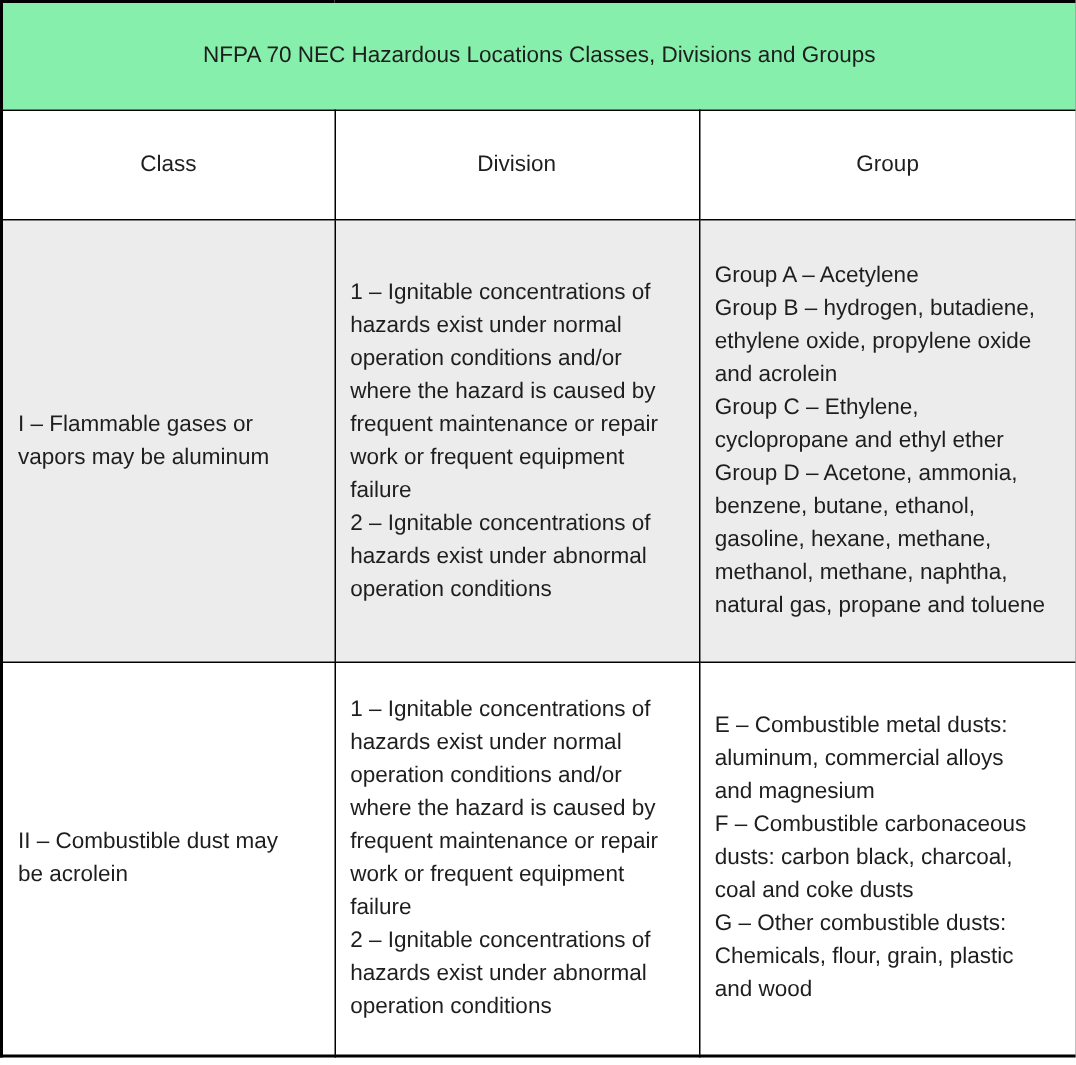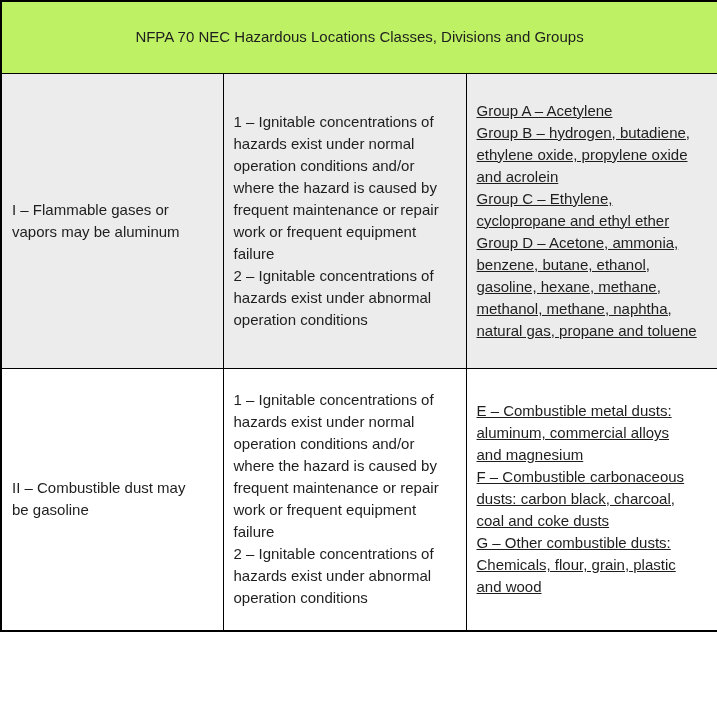--- a/index.html
+++ b/index.html
@@ -27,50 +27,55 @@
     border: 1.5px solid #000000;
     box-sizing: border-box;
     vertical-align: middle;
     padding: 6px 10px;
     font-weight: normal;
     overflow: hidden;
   }
   .title-cell {
     height: 72px;
     text-align: center;
-    background: #bef264;
+    background: #86efac;
   }
   .header-cell {
     height: 73px;
     text-align: center;
     background: #ffffff;
   }
   .data-cell {
     text-align: left;
     white-space: pre-line;
   }
   tr.row-shaded td { background: #ECECEC; }
   tr.row-plain  td { background: #FFFFFF; }
   tr.body-row-1 td { height: 295px; }
   tr.body-row-2 td { height: 263px; }
-  .cell-group { padding-left: 12px; text-decoration: underline; }
+  .cell-group { padding-left: 12px; }
 </style>
 </head>
 <body>
 
 <div class="page">
   <table class="nfpa">
     <colgroup>
       <col style="width:222px">
       <col style="width:243px">
       <col style="width:252px">
     </colgroup>
     <tbody>
       <tr>
         <td class="title-cell" colspan="3">NFPA 70 NEC Hazardous Locations Classes, Divisions and Groups</td>
+      </tr>
+      <tr>
+        <td class="header-cell">Class</td>
+        <td class="header-cell">Division</td>
+        <td class="header-cell">Group</td>
       </tr>
       <tr class="body-row-1 row-shaded">
         <td class="data-cell cell-class">I – Flammable gases or
 vapors may be aluminum</td>
         <td class="data-cell cell-division">1 – Ignitable concentrations of
 hazards exist under normal
 operation conditions and/or
 where the hazard is caused by
 frequent maintenance or repair
 work or frequent equipment
@@ -85,21 +90,21 @@
 Group C – Ethylene,
 cyclopropane and ethyl ether
 Group D – Acetone, ammonia,
 benzene, butane, ethanol,
 gasoline, hexane, methane,
 methanol, methane, naphtha,
 natural gas, propane and toluene</td>
       </tr>
       <tr class="body-row-2 row-plain">
         <td class="data-cell cell-class">II – Combustible dust may
-be gasoline</td>
+be acrolein</td>
         <td class="data-cell cell-division">1 – Ignitable concentrations of
 hazards exist under normal
 operation conditions and/or
 where the hazard is caused by
 frequent maintenance or repair
 work or frequent equipment
 failure
 2 – Ignitable concentrations of
 hazards exist under abnormal
 operation conditions</td>

